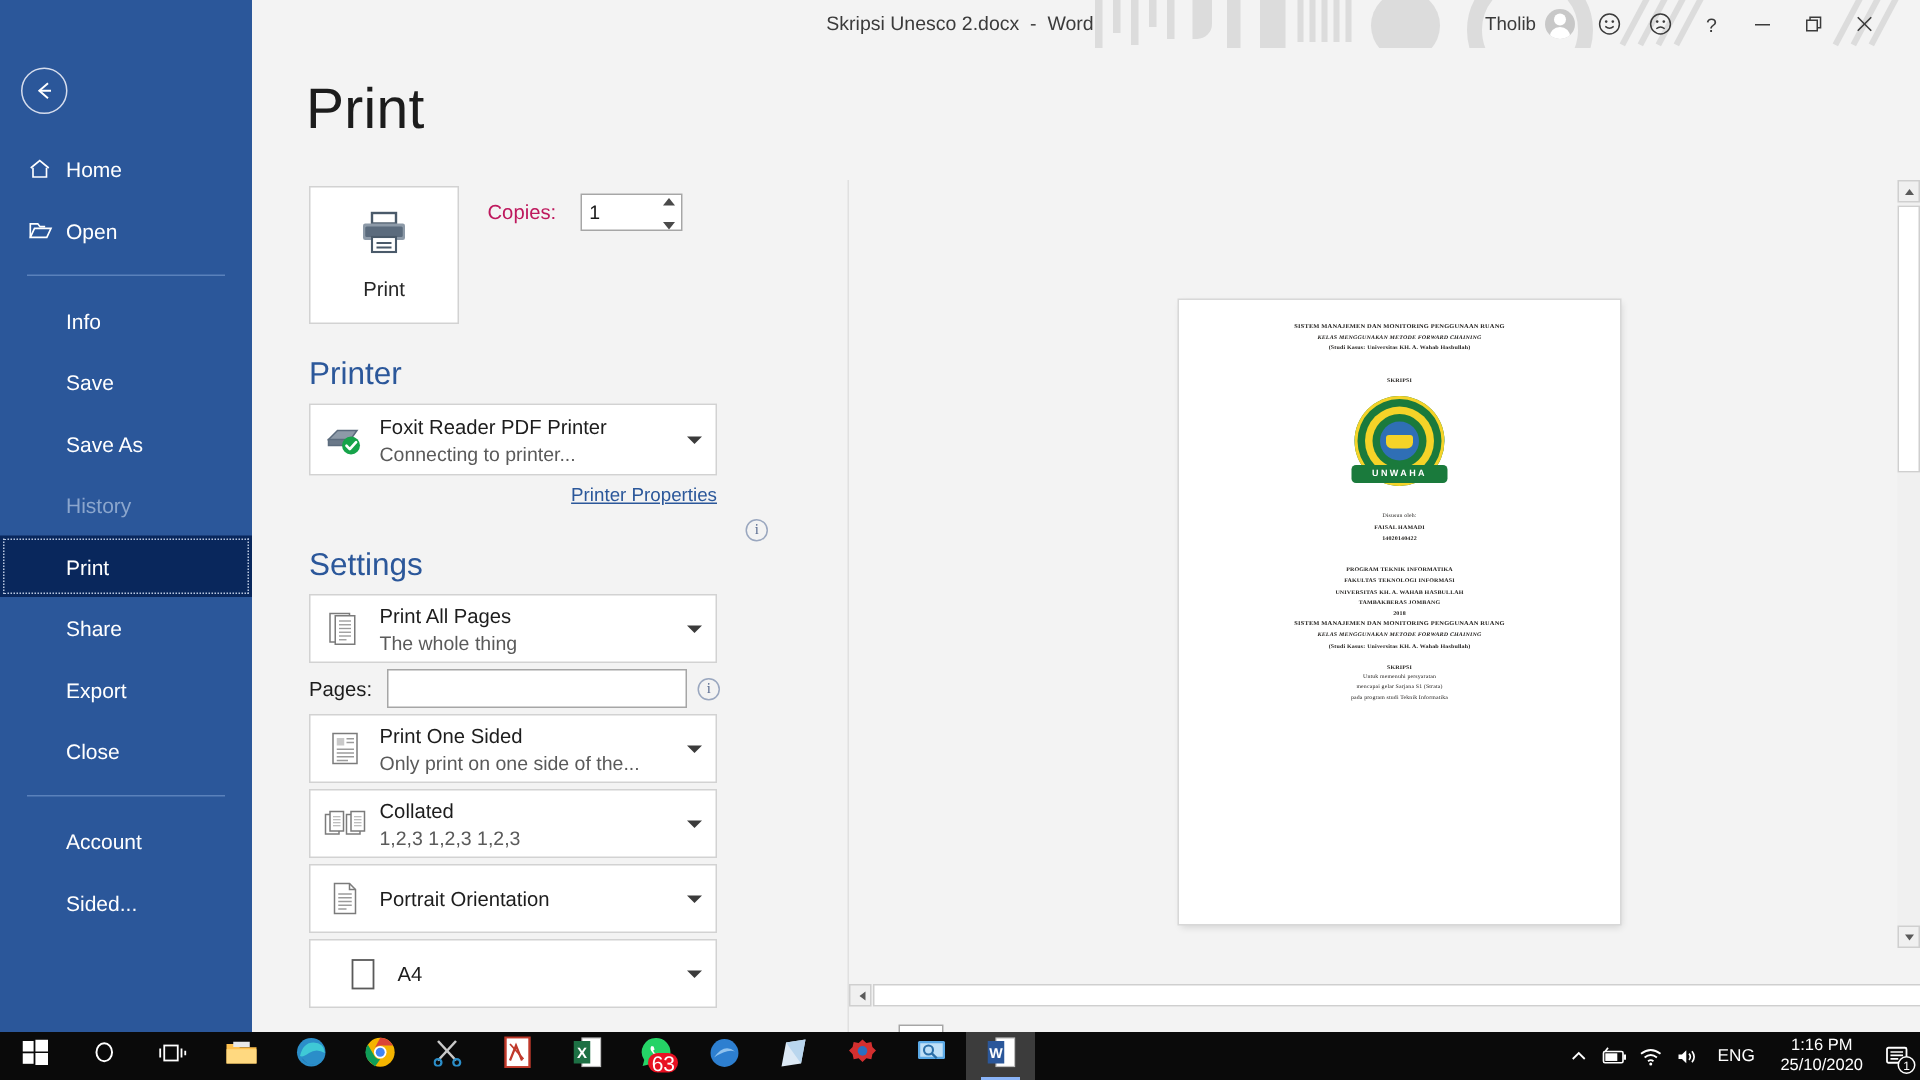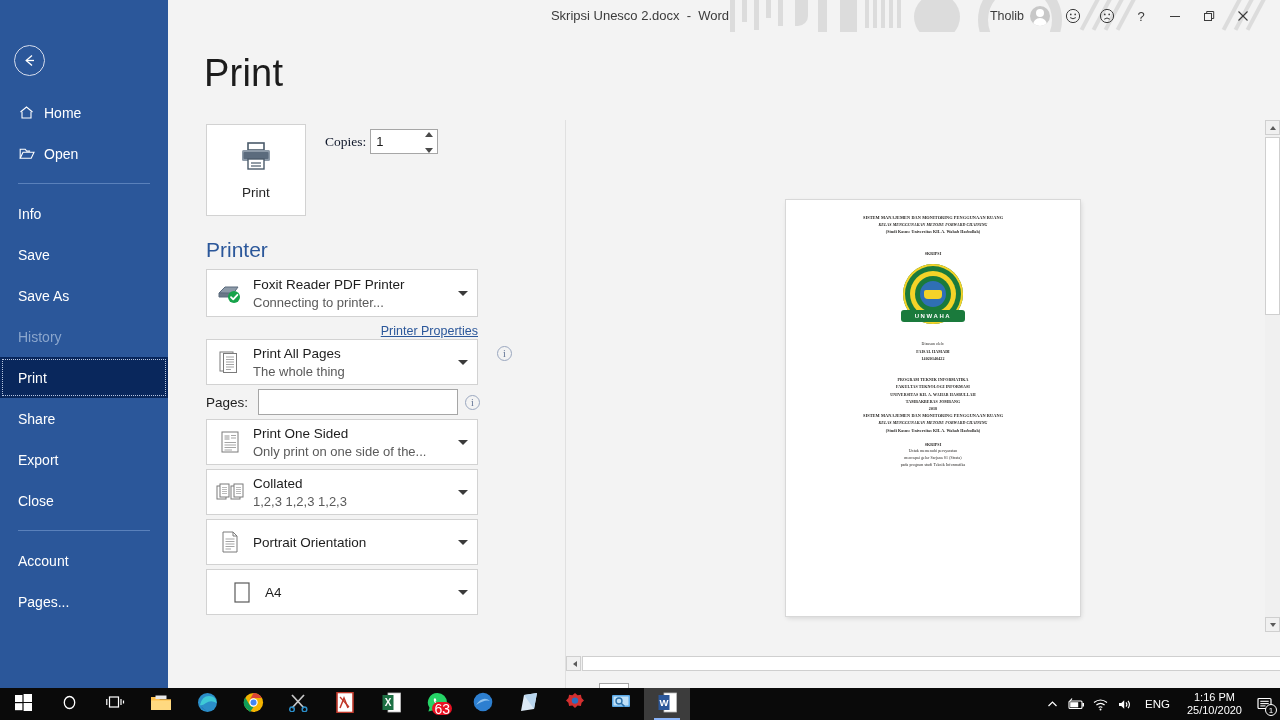--- a/index.html
+++ b/index.html
@@ -63,21 +63,21 @@
     border-radius: 50%; border: 1.6px solid #d6dded;
     display: flex; align-items: center; justify-content: center; cursor: default;
   }
   .nav-items { position: absolute; left: 0; top: 92px; width: 168px; }
   .nav-item {
     height: 41px; display: flex; align-items: center;
     padding-left: 18px; font-size: 14px; color: #ffffff; cursor: default;
   }
   .nav-item .ni-icon { width: 26px; display: flex; align-items: center; }
   .nav-item .ni-label { white-space: nowrap; }
-  .nav-item.indent .ni-label { }
+  .nav-item.indent .ni-label { margin-left: 26px; }
   .nav-item.disabled { color: #8ba6cd; }
   .nav-item.active {
     background: #09275c; outline: 1px dotted #b9c7e0; outline-offset: -3px;
   }
   .nav-sep { height: 1px; background: #5a81bb; margin: 9px 18px 9px 18px; }
 
   
   .main { position: absolute; left: 168px; top: 32px; width: 1112px; height: 656px; background: #f3f3f3; }
   .page-title {
     position: absolute; left: 36px; top: 20px;
@@ -88,21 +88,21 @@
   .settings-col { position: absolute; left: 38px; top: 92px; width: 290px; }
 
   .print-row { display: flex; align-items: flex-start; }
   .print-btn {
     width: 100px; height: 92px; background: #fff; border: 1px solid #d2d2d2;
     display: flex; flex-direction: column; align-items: center; justify-content: center;
     cursor: default; gap: 10px;
   }
   .print-btn .pb-label { font-size: 13.5px; color: #262626; }
   .copies-wrap { display: flex; align-items: center; margin-left: 19px; margin-top: 5px; }
-  .copies-label { font-size: 13.5px; color: #0f172a; margin-right: 4px; font-family: Liberation Serif, serif; }
+  .copies-label { font-size: 13.5px; color: #be185d; margin-right: 16px; }
   .spin {
     width: 68px; height: 25px; background: #fff; border: 1px solid #a6a6a6;
     display: flex; align-items: center; position: relative;
   }
   .spin input {
     border: 0; outline: 0; width: 46px; height: 21px; margin-left: 5px;
     font-family: "Liberation Sans", sans-serif; font-size: 13px; color: #1b1b1b; background: transparent;
   }
   .spin-arrows {
     position: absolute; right: 4px; top: 2px; height: 21px;
@@ -427,21 +427,21 @@
       <div class="nav-item indent">
         <span class="ni-label">Close</span>
       </div>
 
       <div class="nav-sep"></div>
 
       <div class="nav-item indent">
         <span class="ni-label">Account</span>
       </div>
       <div class="nav-item indent">
-        <span class="ni-label">Pages...</span>
+        <span class="ni-label">Sided...</span>
       </div>
     </div>
   </div>
 
   <div class="main">
 
     <div class="page-title">Print</div>
 
     <div class="settings-col">
 
@@ -489,20 +489,21 @@
           <div class="c-t1">Foxit Reader PDF Printer</div>
           <div class="c-t2">Connecting to printer...</div>
         </div>
         <span class="c-caret"></span>
       </div>
 
       <div class="printer-props">
         <a>Printer Properties</a>
       </div>
 
+      <div class="sect-head settings">Settings</div>
 
       <div class="combo">
         <div class="c-icon">
           <svg width="24" height="26" viewBox="0 0 24 26">
             <rect x="2" y="3" width="13" height="19" fill="#fff" stroke="#7b7b7b" stroke-width="1"></rect>
             <rect x="5.5" y="4.5" width="13" height="19" fill="#fff" stroke="#7b7b7b" stroke-width="1"></rect>
             <g stroke="#9b9b9b" stroke-width=".9">
               <line x1="8" y1="8" x2="16" y2="8"></line>
                 <line x1="8" y1="10.5" x2="16" y2="10.5"></line>
               <line x1="8" y1="13" x2="16" y2="13"></line>

